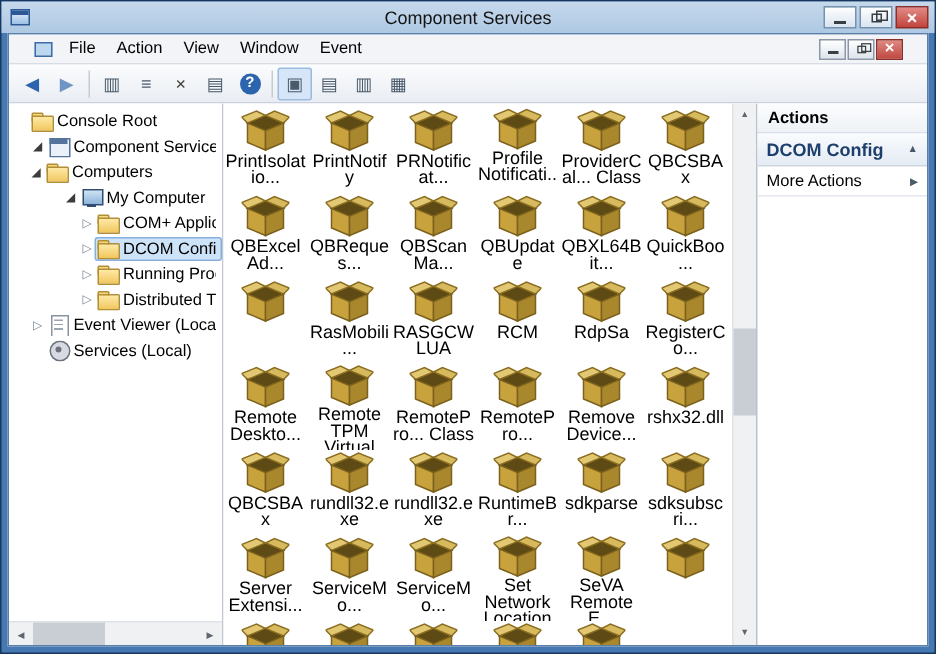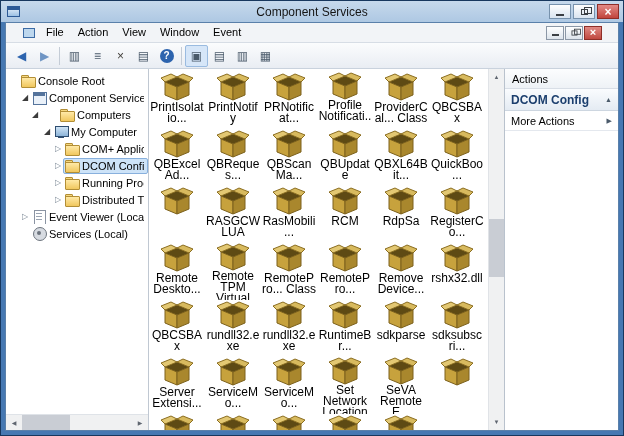--- a/index.html
+++ b/index.html
@@ -67,21 +67,21 @@
   .gicon{width:38px;height:30px;display:flex;align-items:center;justify-content:center;border-radius:2px;}
   .gitem.selected .gicon{background:rgba(80,140,210,.5);outline:1px solid #5a94d0;}
   .glabel{font-size:12px;line-height:11px;text-align:center;max-width:56px;word-wrap:break-word;padding:0 1px;}
   .gitem.selected .glabel{background:#3374c8;color:#fff;border-radius:1px;padding:0 2px;}
   .vscroll{flex:0 0 16px;background:#f0f1f2;border-left:1px solid #e0e3e7;display:flex;flex-direction:column;}
   .vbtn{height:16px;display:flex;align-items:center;justify-content:center;font-size:6px;color:#5f6670;}
   .vtrack{flex:1;position:relative;}
   .vthumb{position:absolute;left:0;right:0;top:134px;height:58px;background:#c9cdd4;}
   
   .actions-pane{flex:0 0 114px;border-left:1px solid #b9c2cd;background:#fff;display:flex;flex-direction:column;}
-  .actions-header{height:20px;line-height:20px;padding-left:7px;font-weight:normal;background:linear-gradient(#fcfdfe,#eef2f6);border-bottom:1px solid #d8dee6;}
+  .actions-header{height:20px;line-height:20px;padding-left:7px;font-weight:bold;background:linear-gradient(#fcfdfe,#eef2f6);border-bottom:1px solid #d8dee6;}
   .actions-group{height:22px;display:flex;align-items:center;padding:0 6px;background:linear-gradient(#fafcfe,#e4ebf3);border-bottom:1px solid #cdd6e0;}
   .actions-group-label{font-weight:bold;font-size:12px;color:#1c3f6e;flex:1;}
   .group-arrow,.more-arrow{font-size:7px;color:#4a5a6a;}
   .actions-more{height:20px;display:flex;align-items:center;padding:0 6px;border-bottom:1px solid #e4e8ee;}
   .actions-more-label{flex:1;}
 </style>
 </head>
 <body>
 
 <div class="win">
@@ -196,21 +196,21 @@
             </div>
 
             <div class="trow exp-expanded ic-tree" style="padding-left: 14px;">
               <span class="exp"></span>
               <span class="rowbody">
                 <span class="ticon"></span>
                 <span class="tlabel">Component Services</span>
               </span>
             </div>
 
-            <div class="trow exp-expanded ic-folder" style="padding-left: 24px; gap: 18px;">
+            <div class="trow exp-expanded ic-folder" style="padding-left: 13px;">
               <span class="exp"></span>
               <span class="rowbody">
                 <span class="ticon"></span>
                 <span class="tlabel">Computers</span>
               </span>
             </div>
 
             <div class="trow exp-expanded ic-computer" style="padding-left: 36px;">
               <span class="exp"></span>
               <span class="rowbody">
@@ -451,34 +451,34 @@
             <div class="gitem">
               <span class="gicon">
                 <svg width="32" height="28" viewBox="0 0 32 28" aria-hidden="true">
                   <polygon points="4,9 16,4 28,9 16,14" fill="#5e4a14" stroke="#4a3a10" stroke-width="1"></polygon>
                   <polygon points="4,9 0,5 10,1 16,4" fill="#e3c873" stroke="#8a6d20" stroke-width="1"></polygon>
                   <polygon points="28,9 32,5 22,1 16,4" fill="#d8ba5e" stroke="#8a6d20" stroke-width="1"></polygon>
                   <polygon points="4,9 16,14 16,27 4,22" fill="#c7a23d" stroke="#7c611c" stroke-width="1"></polygon>
                   <polygon points="28,9 16,14 16,27 28,22" fill="#a9872d" stroke="#7c611c" stroke-width="1"></polygon>
                 </svg>
               </span>
+              <span class="glabel">RasMobili...</span>
+            </div>
+
+            <div class="gitem">
+              <span class="gicon">
+                <svg width="32" height="28" viewBox="0 0 32 28" aria-hidden="true">
+                  <polygon points="4,9 16,4 28,9 16,14" fill="#5e4a14" stroke="#4a3a10" stroke-width="1"></polygon>
+                  <polygon points="4,9 0,5 10,1 16,4" fill="#e3c873" stroke="#8a6d20" stroke-width="1"></polygon>
+                  <polygon points="28,9 32,5 22,1 16,4" fill="#d8ba5e" stroke="#8a6d20" stroke-width="1"></polygon>
+                  <polygon points="4,9 16,14 16,27 4,22" fill="#c7a23d" stroke="#7c611c" stroke-width="1"></polygon>
+                  <polygon points="28,9 16,14 16,27 28,22" fill="#a9872d" stroke="#7c611c" stroke-width="1"></polygon>
+                </svg>
+              </span>
               <span class="glabel">RASGCWLUA</span>
-            </div>
-
-            <div class="gitem">
-              <span class="gicon">
-                <svg width="32" height="28" viewBox="0 0 32 28" aria-hidden="true">
-                  <polygon points="4,9 16,4 28,9 16,14" fill="#5e4a14" stroke="#4a3a10" stroke-width="1"></polygon>
-                  <polygon points="4,9 0,5 10,1 16,4" fill="#e3c873" stroke="#8a6d20" stroke-width="1"></polygon>
-                  <polygon points="28,9 32,5 22,1 16,4" fill="#d8ba5e" stroke="#8a6d20" stroke-width="1"></polygon>
-                  <polygon points="4,9 16,14 16,27 4,22" fill="#c7a23d" stroke="#7c611c" stroke-width="1"></polygon>
-                  <polygon points="28,9 16,14 16,27 28,22" fill="#a9872d" stroke="#7c611c" stroke-width="1"></polygon>
-                </svg>
-              </span>
-              <span class="glabel">RasMobili...</span>
             </div>
 
             <div class="gitem">
               <span class="gicon">
                 <svg width="32" height="28" viewBox="0 0 32 28" aria-hidden="true">
                   <polygon points="4,9 16,4 28,9 16,14" fill="#5e4a14" stroke="#4a3a10" stroke-width="1"></polygon>
                   <polygon points="4,9 0,5 10,1 16,4" fill="#e3c873" stroke="#8a6d20" stroke-width="1"></polygon>
                   <polygon points="28,9 32,5 22,1 16,4" fill="#d8ba5e" stroke="#8a6d20" stroke-width="1"></polygon>
                   <polygon points="4,9 16,14 16,27 4,22" fill="#c7a23d" stroke="#7c611c" stroke-width="1"></polygon>
                   <polygon points="28,9 16,14 16,27 28,22" fill="#a9872d" stroke="#7c611c" stroke-width="1"></polygon>

